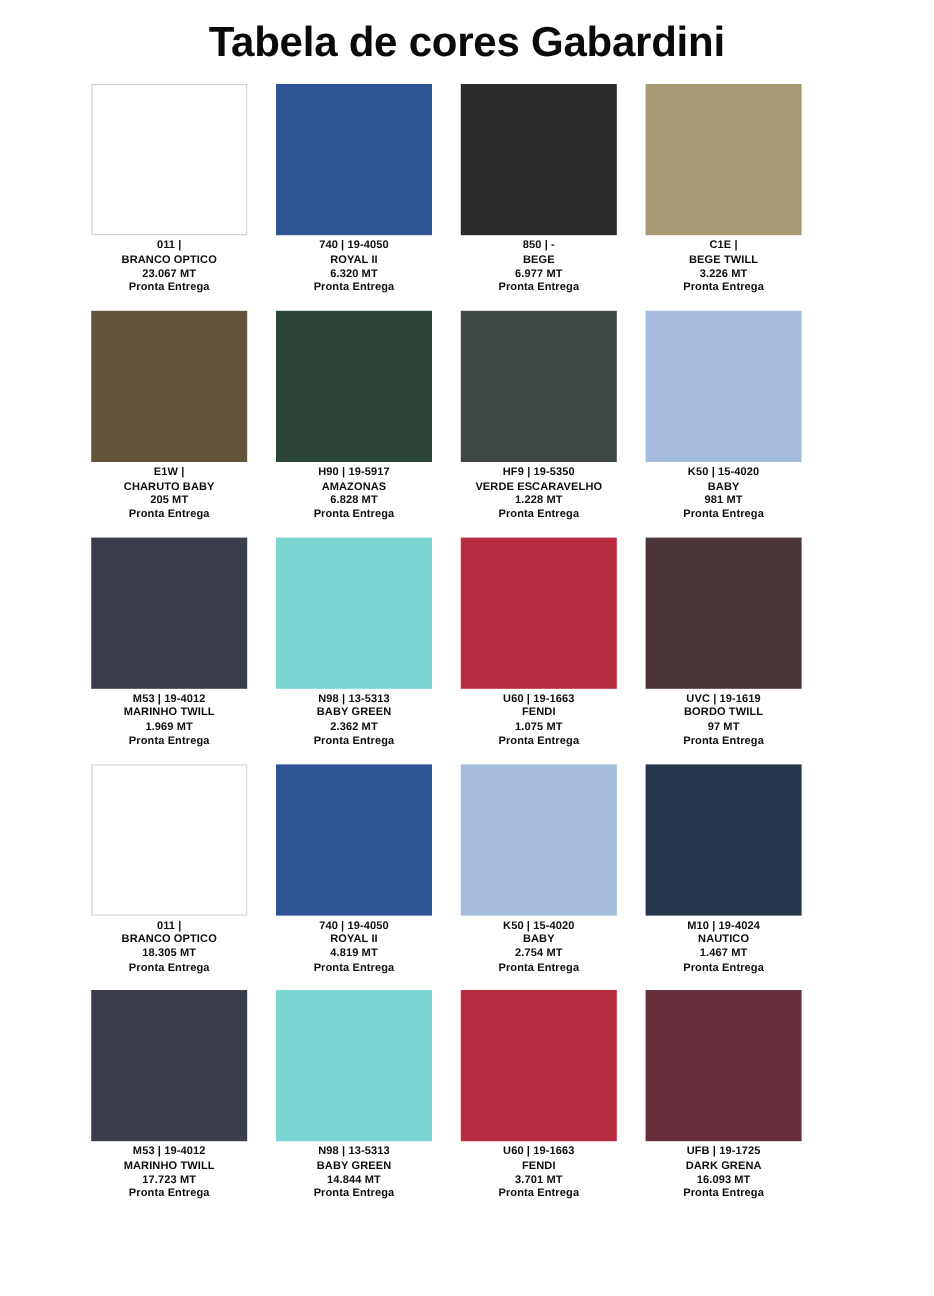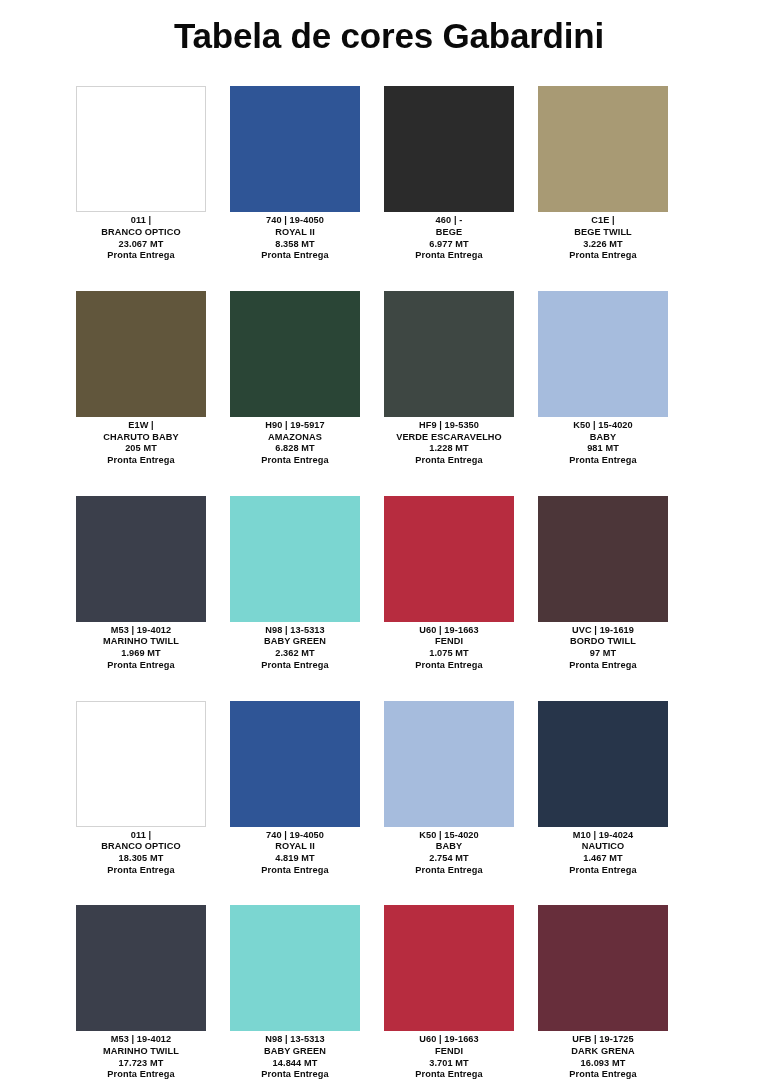--- a/index.html
+++ b/index.html
@@ -32,21 +32,20 @@
   }
   .grid {
     padding: 0 64px;
     box-sizing: border-box;
   }
   .row {
     display: flex;
     justify-content: flex-start;
     align-items: flex-start;
     gap: 0px;
-    margin-top: 16px;
   }
   .cell {
     width: 154px;
     margin-right: 0;
     flex: 0 0 154px;
     text-align: center;
   }
   .swatch {
     width: 130px;
     height: 126px;
@@ -86,28 +85,28 @@
             <div class="name">BRANCO OPTICO</div>
             <div class="quantity">23.067 MT</div>
             <div class="status">Pronta Entrega</div>
           </div>
         </div>
         <div class="cell">
           <div class="swatch" style="background-color: rgb(47, 85, 150);"></div>
           <div class="meta">
             <div class="code">740 | 19-4050</div>
             <div class="name">ROYAL II</div>
-            <div class="quantity">8.358 MT</div>
+            <div class="quantity">6.320 MT</div>
             <div class="status">Pronta Entrega</div>
           </div>
         </div>
         <div class="cell">
           <div class="swatch" style="background-color: rgb(43, 43, 43);"></div>
           <div class="meta">
-            <div class="code">460 | -</div>
+            <div class="code">850 | -</div>
             <div class="name">BEGE</div>
             <div class="quantity">6.977 MT</div>
             <div class="status">Pronta Entrega</div>
           </div>
         </div>
         <div class="cell">
           <div class="swatch" style="background-color: rgb(168, 154, 116);"></div>
           <div class="meta">
             <div class="code">C1E |</div>
             <div class="name">BEGE TWILL</div>

